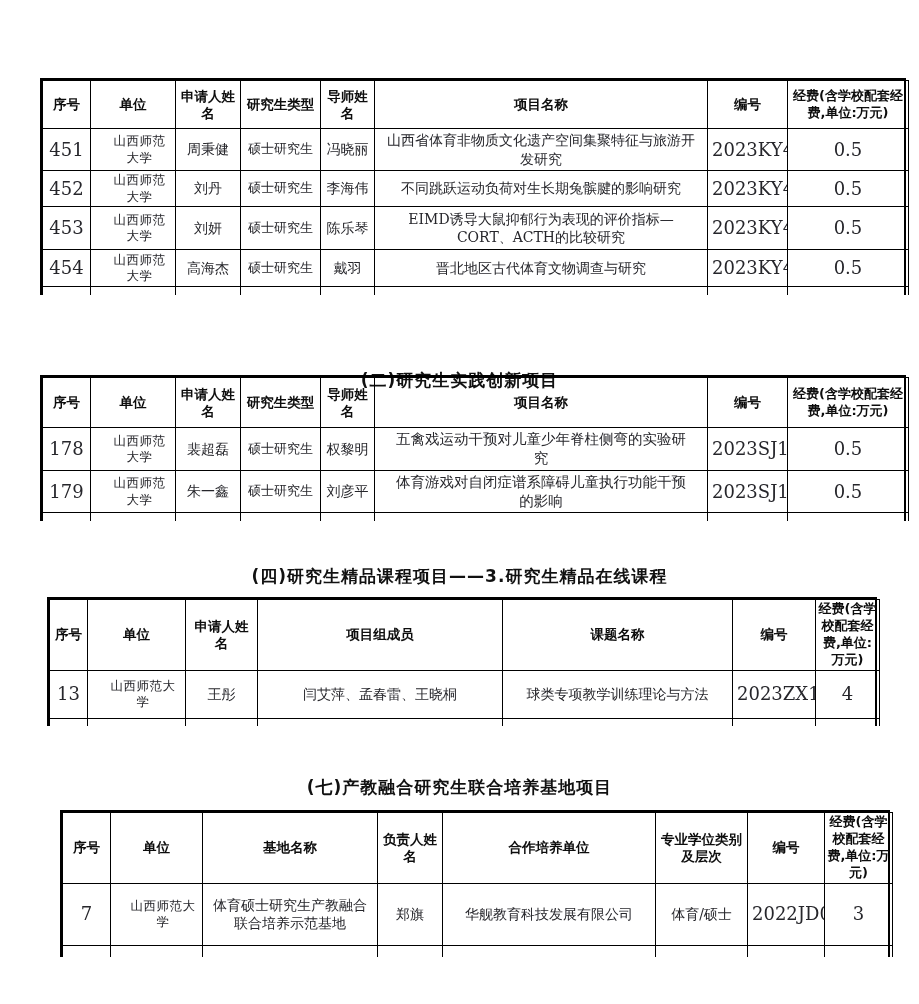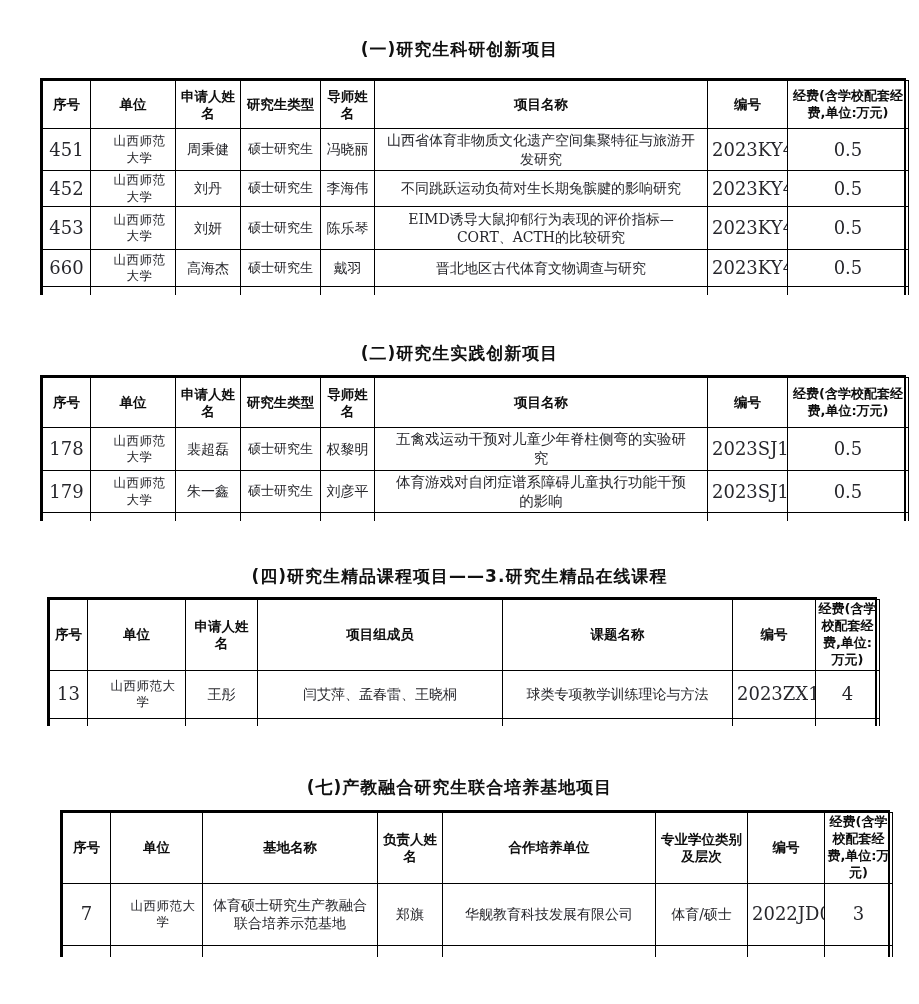--- a/index.html
+++ b/index.html
@@ -67,21 +67,20 @@
     border-bottom:none;
     height:8px;
     padding:0;
   }
 </style>
 </head>
 <body>
 
 <div class="page">
 
-  <div class="sec-title" style="top:38px">(一)研究生科研创新项目</div>
   <div class="tbl-wrap" style="left:40px;top:78px;width:866px">
     <table>
       <colgroup>
         <col style="width:48px">
           <col style="width:85px">
           <col style="width:65px">
           <col style="width:80px">
         <col style="width:54px">
           <col style="width:333px">
           <col style="width:80px">
@@ -122,21 +121,21 @@
         <td class="num">453</td>
         <td class="unit">山西师范大学</td>
         <td>刘妍</td>
         <td class="stype">硕士研究生</td>
         <td>陈乐琴</td>
         <td class="proj">EIMD诱导大鼠抑郁行为表现的评价指标—CORT、ACTH的比较研究</td>
         <td class="num">2023KY453</td>
         <td class="num">0.5</td>
       </tr>
       <tr style="height:37px">
-        <td class="num">660</td>
+        <td class="num">454</td>
         <td class="unit">山西师范大学</td>
         <td>高海杰</td>
         <td class="stype">硕士研究生</td>
         <td>戴羽</td>
         <td class="proj">晋北地区古代体育文物调查与研究</td>
         <td class="num">2023KY454</td>
         <td class="num">0.5</td>
       </tr>
       <tr class="partial">
         <td></td>
@@ -145,21 +144,21 @@
             <td></td>
             <td></td>
             <td></td>
             <td></td>
             <td></td>
       </tr>
     </tbody>
       </table>
   </div>
 
-  <div class="sec-title" style="top:342px">(二)研究生实践创新项目</div>
+  <div class="sec-title" style="top:369px">(二)研究生实践创新项目</div>
   <div class="tbl-wrap t2" style="left:40px;top:375px;width:866px">
     <table class="t2">
       <colgroup>
         <col style="width:48px">
           <col style="width:85px">
           <col style="width:65px">
           <col style="width:80px">
         <col style="width:54px">
           <col style="width:333px">
           <col style="width:80px">

